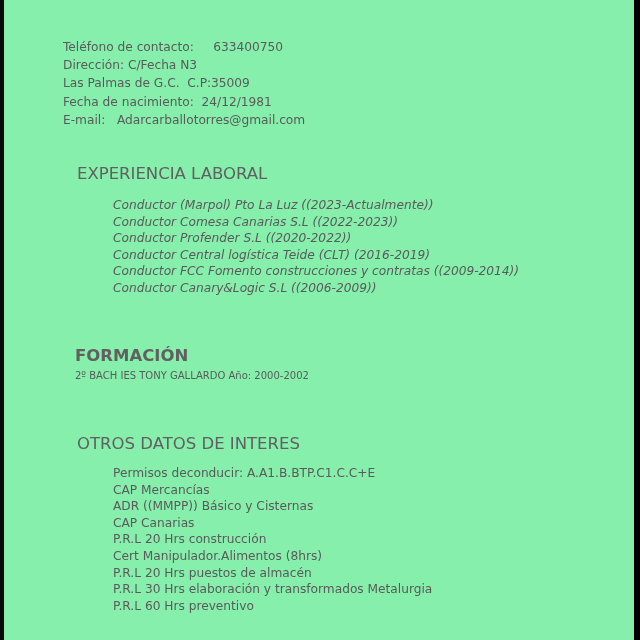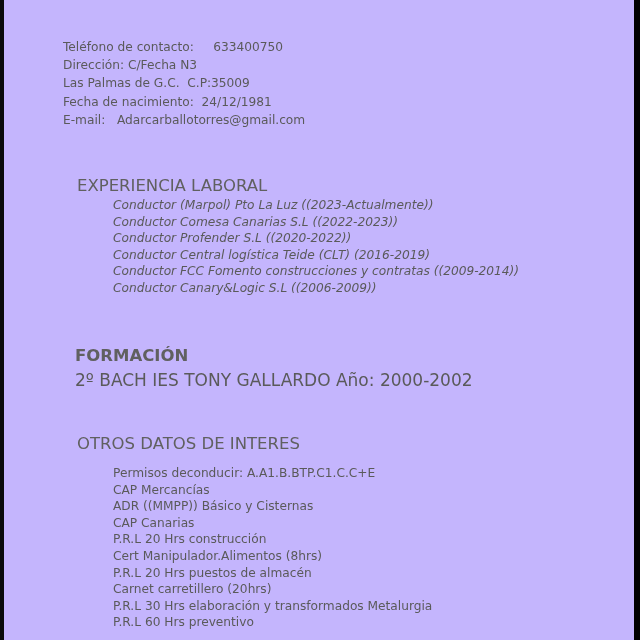--- a/index.html
+++ b/index.html
@@ -9,21 +9,21 @@
       height: 640px;
       overflow: hidden;
       background: #000;
     }
     .page {
       position: absolute;
       left: 4px;
       top: 0;
       width: 630px;
       height: 640px;
-      background: #c4b5fd;
+      background: #86efac;
       overflow: hidden;
       font-family: "DejaVu Sans", sans-serif;
       color: #5a5a5a;
     }
     .bar-left {
       position: absolute; left: 0; top: 0; width: 4px; height: 640px; background: #0a0a0a;
     }
     .bar-right {
       position: absolute; left: 634px; top: 0; width: 6px; height: 640px; background: #000;
     }
@@ -45,40 +45,40 @@
     .list {
       position: absolute;
       font-size: 12.2px;
       line-height: 16.6px;
       white-space: nowrap;
     }
     .edu {
       position: absolute;
       left: 71px;
       top: 370px;
-      font-size: 17px;
+      font-size: 10px;
       white-space: nowrap;
     }
   </style>
 </head>
 <body>
 
 <div class="bar-left"></div>
 
 <div class="page">
 
   <div class="contact">
     <div class="row"><span>Teléfono de contacto:</span><span>     </span><span>633400750</span></div>
     <div class="row"><span>Dirección:</span><span> </span><span>C/Fecha N3</span></div>
     <div class="row"><span>Las Palmas de G.C.</span><span>  </span><span>C.P:35009</span></div>
     <div class="row"><span>Fecha de nacimiento:</span><span>  </span><span>24/12/1981</span></div>
     <div class="row"><span>E-mail:</span><span>   </span><span>Adarcarballotorres@gmail.com</span></div>
   </div>
 
-  <div class="heading" style="left:73px; top:164px;margin-top:12px;">EXPERIENCIA LABORAL</div>
+  <div class="heading" style="left:73px; top:164px;">EXPERIENCIA LABORAL</div>
   <div class="list" style="left:109px; top:197px;font-style:italic;">
     <div>Conductor (Marpol) Pto La Luz ((2023-Actualmente))</div>
     <div>Conductor Comesa Canarias S.L ((2022-2023))</div>
     <div>Conductor Profender S.L ((2020-2022))</div>
     <div>Conductor Central logística Teide (CLT) (2016-2019)</div>
     <div>Conductor FCC Fomento construcciones y contratas ((2009-2014))</div>
     <div>Conductor Canary&amp;Logic S.L ((2006-2009))</div>
   </div>
 
   <div class="heading" style="left:71px; top:346px;font-weight:bold;">FORMACIÓN</div>
@@ -86,20 +86,19 @@
 
   <div class="heading" style="left:73px; top:434px;">OTROS DATOS DE INTERES</div>
   <div class="list" style="left:109px; top:465px;">
     <div>Permisos deconducir: A.A1.B.BTP.C1.C.C+E</div>
     <div>CAP Mercancías</div>
     <div>ADR ((MMPP)) Básico y Cisternas</div>
     <div>CAP Canarias</div>
     <div>P.R.L 20 Hrs construcción</div>
     <div>Cert Manipulador.Alimentos (8hrs)</div>
     <div>P.R.L 20 Hrs puestos de almacén</div>
-    <div>Carnet carretillero (20hrs)</div>
     <div>P.R.L 30 Hrs elaboración y transformados Metalurgia</div>
     <div>P.R.L 60 Hrs preventivo</div>
   </div>
 
 </div>
 
 <div class="bar-right"></div>
 
 </body></html>

